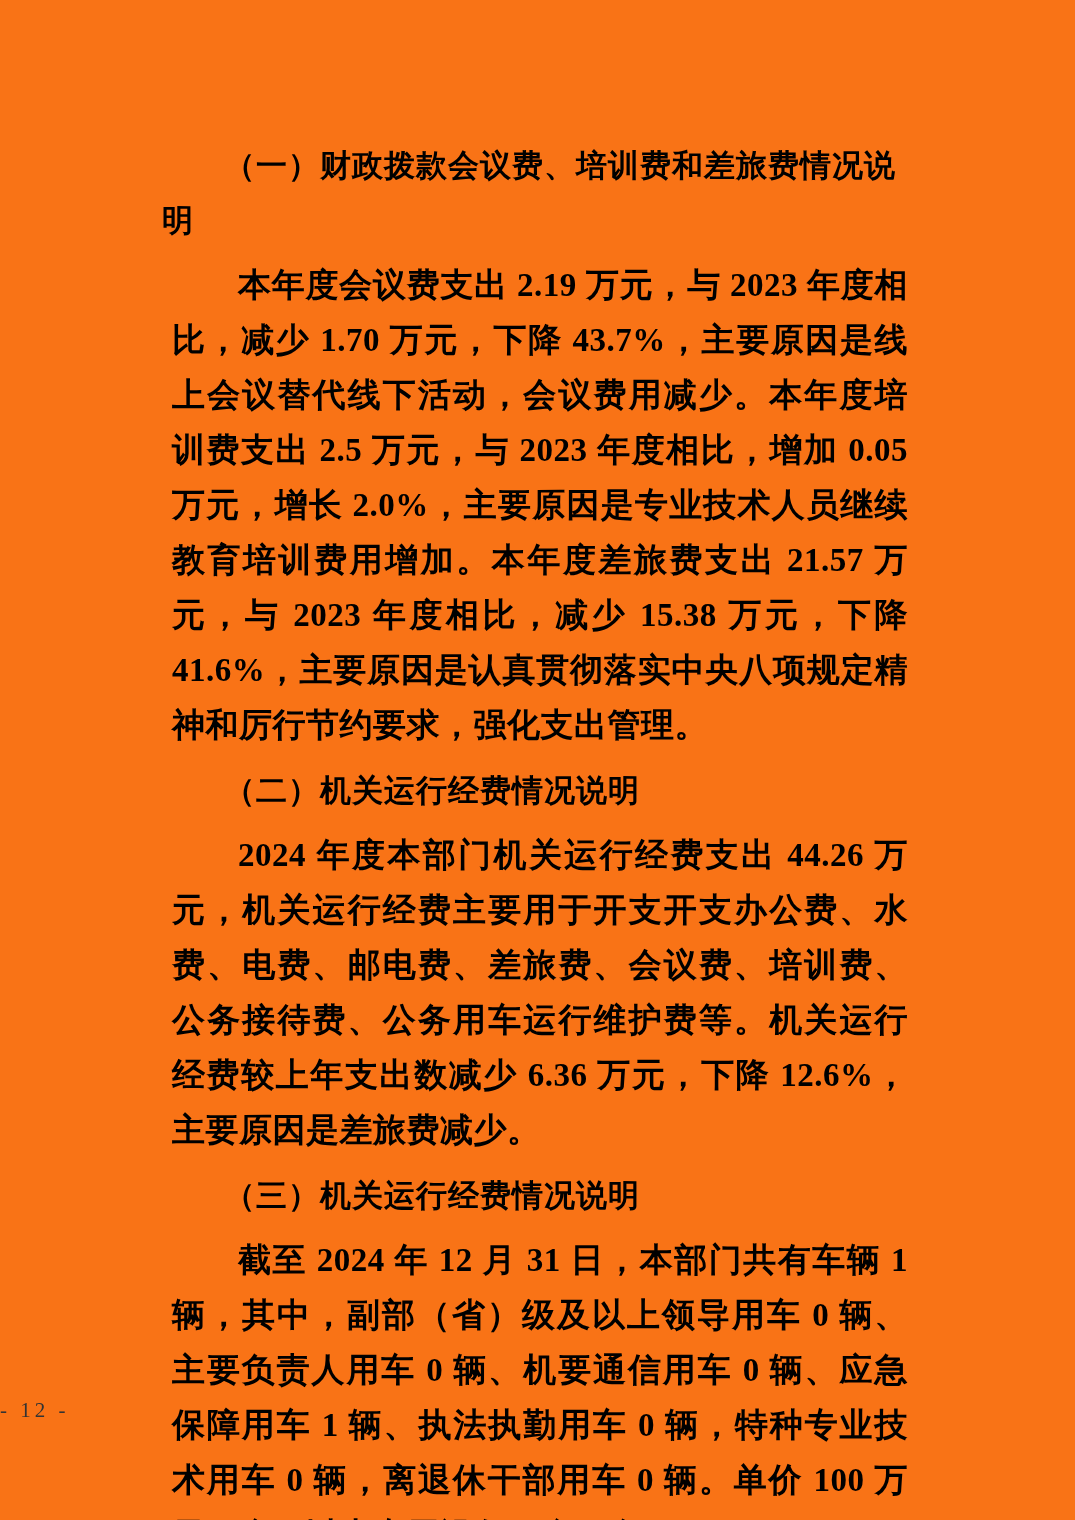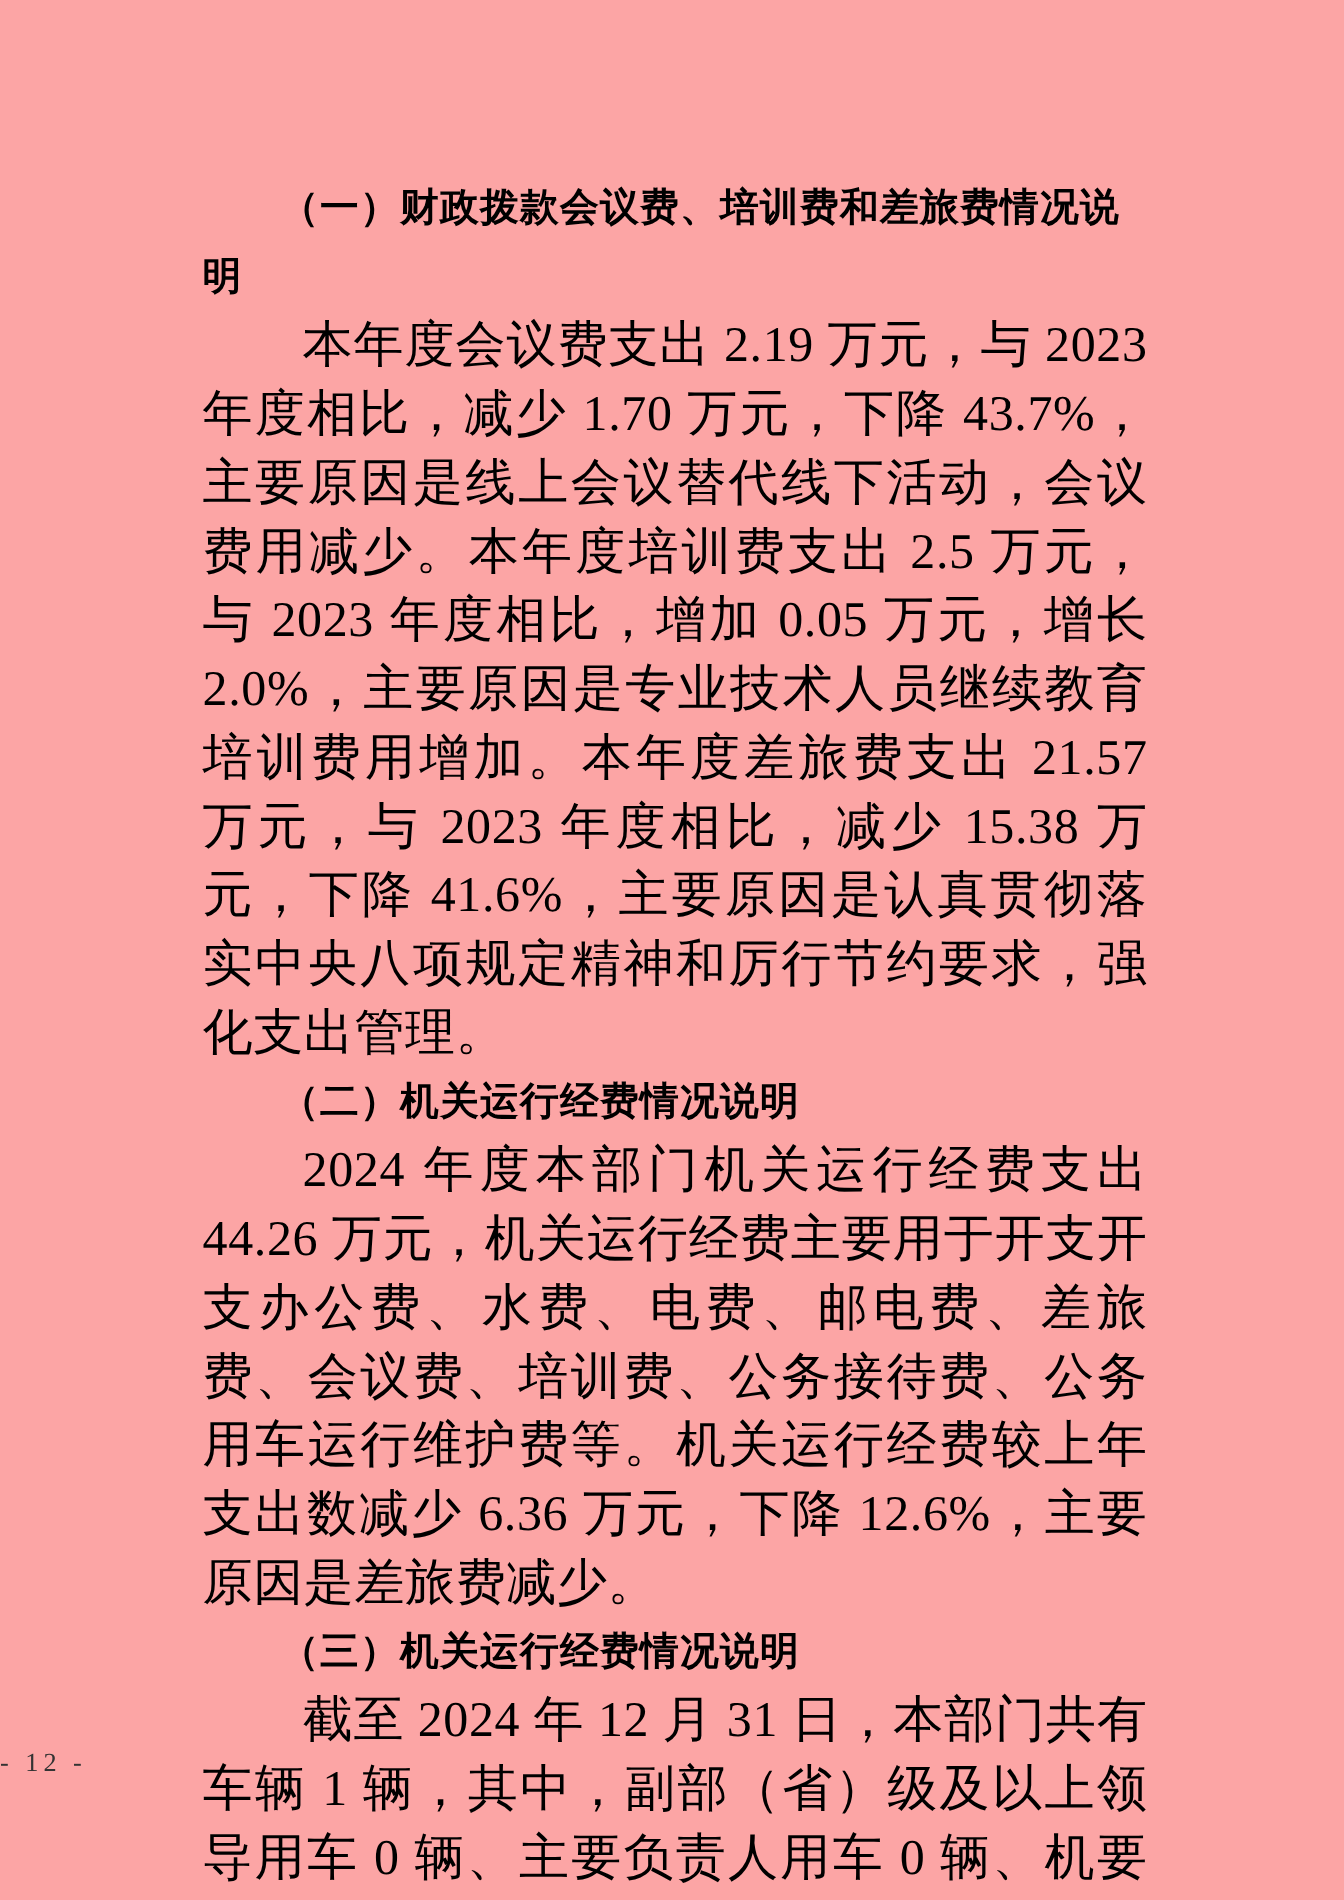--- a/index.html
+++ b/index.html
@@ -5,47 +5,48 @@
   * { box-sizing: border-box; }
   html, body {
     margin: 0;
     padding: 0;
     background: #ffffff;
   }
   .page {
     position: relative;
     width: 1075px;
     height: 1520px;
-    background: #fca5a5;
+    background: #f97316;
     font-family: "Liberation Serif", "DejaVu Serif", serif;
     color: #000000;
     overflow: hidden;
   }
   .content {
     position: absolute;
     left: 162px;
     top: 138px;
     width: 756px;
   }
   .section-heading {
     font-size: 31px;
     line-height: 55px;
     font-weight: bold;
     text-indent: 2em;
     margin: 0;
     text-align: left;
     letter-spacing: 1px;
   }
   .body-paragraph {
-    font-size: 40px;
+    font-size: 33px;
     line-height: 55px;
-    margin: 0;
+    margin: 10px;
     text-indent: 2em;
     text-align: justify;
     letter-spacing: 0.5px;
+    font-weight: bold;
   }
   .page-footer {
     position: absolute;
     top: 1398px;
     left: 0;
     width: 100%;
     text-align: left;
   }
   .page-number {
     font-size: 21px;

